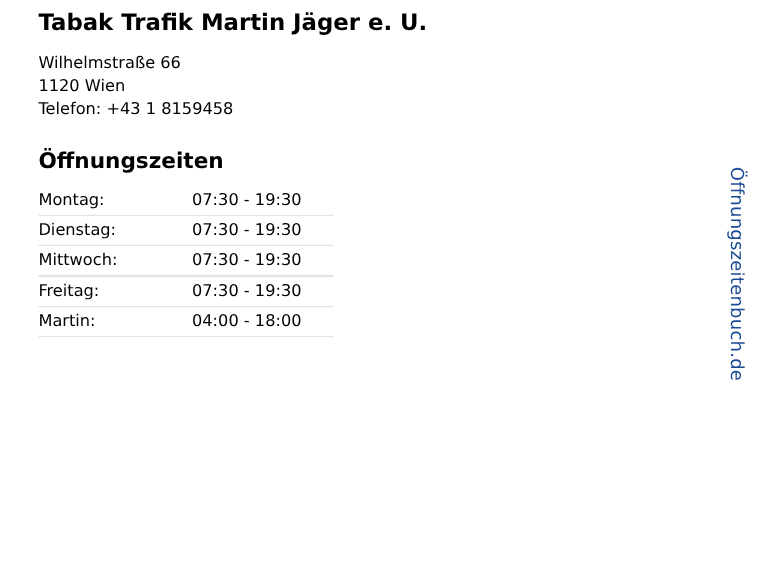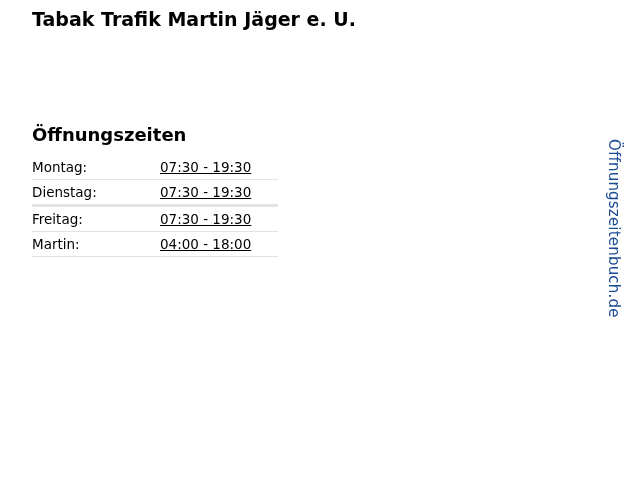--- a/index.html
+++ b/index.html
@@ -65,21 +65,20 @@
     font-size: 13.5px;
     line-height: 24px;
   }
   .hours-table td.day {
     width: 124px;
     padding-right: 4px;
     margin-left: 44px;
   }
   .hours-table td.time {
     width: 150px;
-    text-decoration: underline;
   }
   .hours-table tr.divider-row td {
     height: 1px;
     padding: 0;
     line-height: 0;
   }
   .divider {
     height: 1px;
     background: #e3e3e3;
     width: 246px;
@@ -96,20 +95,25 @@
     letter-spacing: 0.2px;
   }
 </style>
 </head>
 <body>
 
 <div class="page">
 
   <div class="business-title">Tabak Trafik Martin Jäger e. U.</div>
 
+  <div class="address-block">
+    <div class="address-line">Wilhelmstraße 66</div>
+    <div class="address-line">1120 Wien</div>
+    <div class="address-line">Telefon: +43 1 8159458</div>
+  </div>
 
   <div class="hours-heading">Öffnungszeiten</div>
 
   <table class="hours-table">
     <tbody>
       <tr>
         <td class="day">Montag:</td>
         <td class="time">07:30 - 19:30</td>
       </tr>
       <tr class="divider-row">
@@ -121,20 +125,24 @@
       <tr>
         <td class="day">Dienstag:</td>
         <td class="time">07:30 - 19:30</td>
       </tr>
       <tr class="divider-row">
         <td colspan="2">
             <div class="divider"></div>
           </td>
       </tr>
 
+      <tr>
+        <td class="day">Mittwoch:</td>
+        <td class="time">07:30 - 19:30</td>
+      </tr>
       <tr class="divider-row">
         <td colspan="2">
             <div class="divider"></div>
           </td>
       </tr>
 
       <tr class="divider-row">
         <td colspan="2">
             <div class="divider"></div>
           </td>

